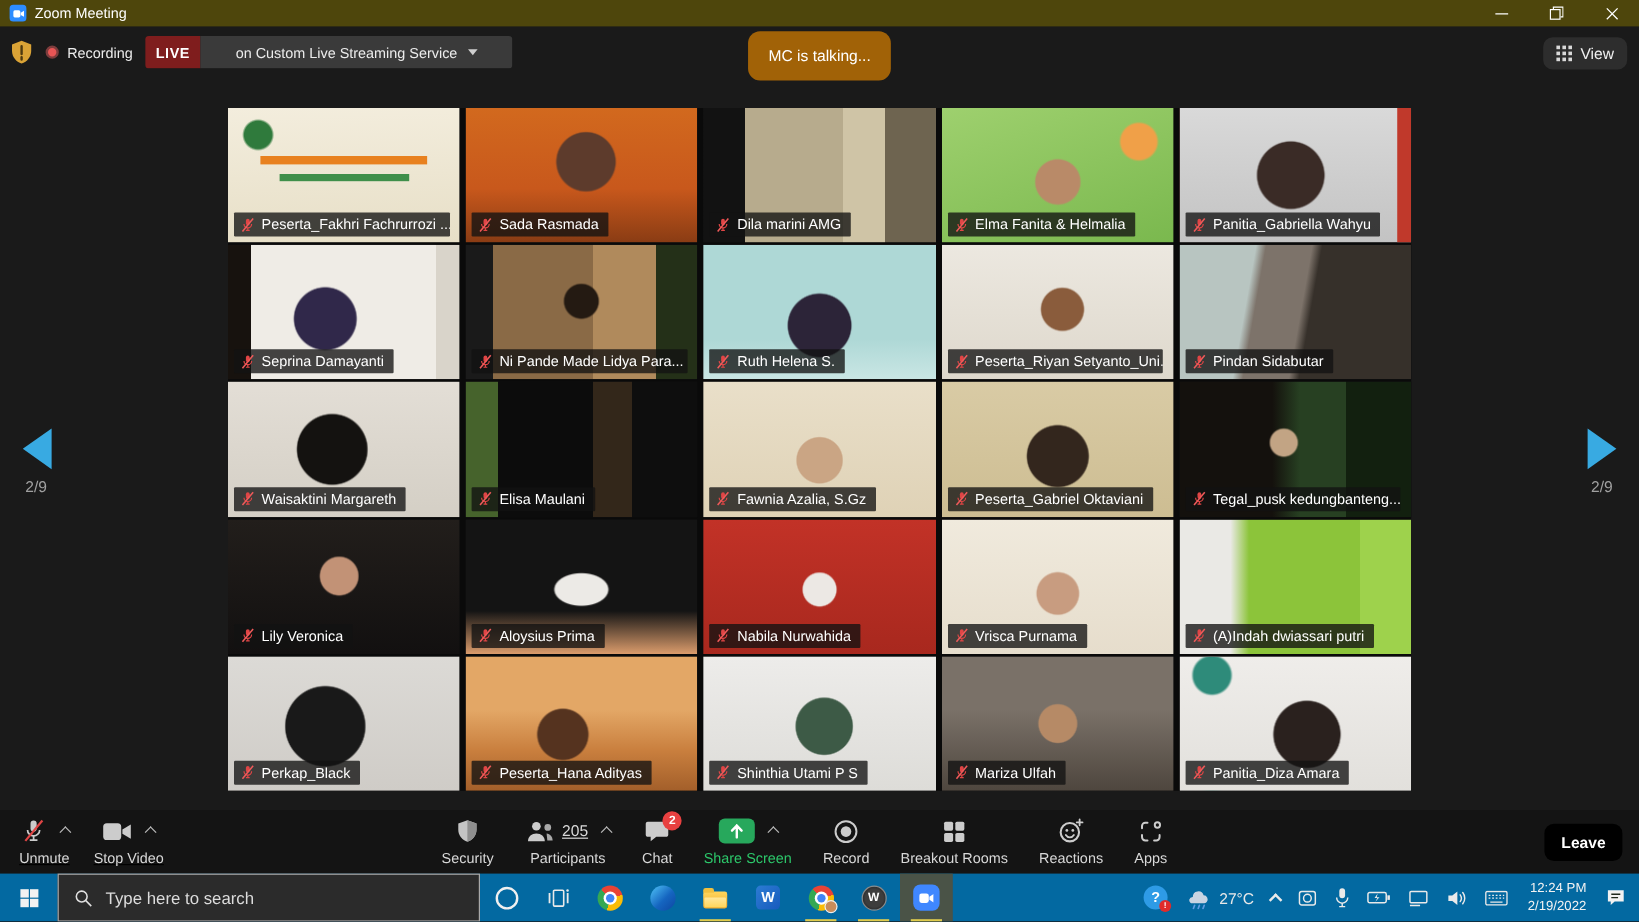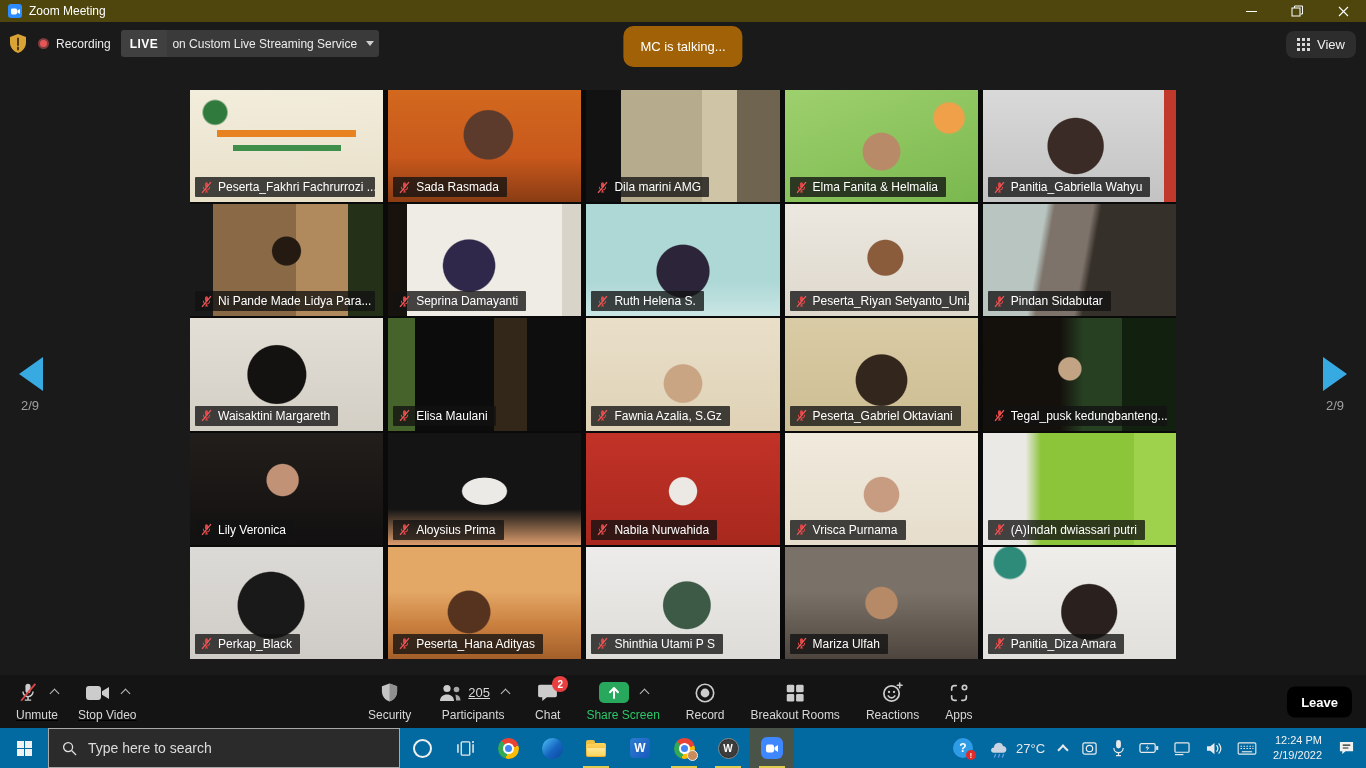--- a/index.html
+++ b/index.html
@@ -13,22 +13,22 @@
   .tb-appicon { width:14px; height:14px; border-radius:3px; background:#2d8cff; margin:0 7px 0 8px;
                 display:flex; align-items:center; justify-content:center; }
   .win-controls { margin-left:auto; display:flex; height:100%; }
   .win-btn { width:46px; height:100%; display:flex; align-items:center; justify-content:center; }
 
   
   .meet-left { position:absolute; left:8px; top:30px; display:flex; align-items:center; gap:10px; z-index:40;}
   .rec-wrap { display:flex; align-items:center; gap:7px; color:#ececec; font-size:12px; }
   .rec-dot { width:11px; height:11px; border-radius:50%; background:#e85555; border:2px solid #7e3d3d; }
   .live-pill { display:flex; height:27px; border-radius:3px; overflow:hidden; font-size:12px; }
-  .live-badge { background:#404040; color:#fff; font-weight:bold; display:flex; align-items:center; padding:0 9px; letter-spacing:.5px;}
-  .stream-seg { background:#3a3a3a; color:#ececec; display:flex; align-items:center; gap:9px; padding:0 5px; }
+  .live-badge { background:#7f1d1d; color:#fff; font-weight:bold; display:flex; align-items:center; padding:0 9px; letter-spacing:.5px;}
+  .stream-seg { background:#3a3a3a; color:#ececec; display:flex; align-items:center; gap:9px; padding:0 29px; }
   .caret-down { width:0; height:0; border-left:4px solid transparent; border-right:4px solid transparent; border-top:5px solid #cfcfcf; }
   .toast { position:absolute; top:26px; left:50%; transform:translateX(-50%); background:#a16207;
            color:#fff; font-size:13px; padding:13px 17px; border-radius:10px; z-index:40; }
   .view-btn { position:absolute; top:31px; right:10px; background:#2d2d2d; border-radius:8px; color:#f0f0f0;
               font-size:13px; display:flex; align-items:center; gap:7px; padding:6px 11px; z-index:40; }
   .grid-icon { width:13px; height:13px; display:grid; grid-template-columns:repeat(3,1fr); grid-template-rows:repeat(3,1fr); gap:1.5px;}
   .grid-icon span { background:#d9d9d9; }
 
   
   #video-grid { position:absolute; left:190px; top:90px; width:986px; height:569px; background:#0a0a0a;
@@ -230,41 +230,41 @@
         <svg class="np-mic" width="13" height="13" viewBox="0 0 14 14">
           <rect x="5.3" y="1.4" width="3.4" height="5.8" rx="1.7" fill="#e04545"></rect>
           <path d="M3.6 6.2c0 1.9 1.5 3.4 3.4 3.4s3.4-1.5 3.4-3.4" fill="none" stroke="#e04545" stroke-width="1.1"></path>
           <path d="M7 9.6v2.1M5.3 11.9h3.4" stroke="#e04545" stroke-width="1.1"></path>
           <path d="M2.2 12.8L11.8 1.2" stroke="#ef5a5a" stroke-width="1.4"></path>
         </svg>
         <span>Panitia_Gabriella Wahyu</span>
       </div>
     </div>
     <div class="tile">
+      <div class="vid" style="background: radial-gradient(circle at 42% 55%, rgb(48, 40, 74) 0px, rgb(48, 40, 74) 20%, rgba(0, 0, 0, 0) 21%), linear-gradient(90deg, rgb(23, 18, 14) 0px, rgb(23, 18, 14) 10%, rgb(239, 236, 230) 10%, rgb(239, 236, 230) 90%, rgb(217, 212, 202) 90%);"></div>
+      <div class="nameplate">
+        <svg class="np-mic" width="13" height="13" viewBox="0 0 14 14">
+          <rect x="5.3" y="1.4" width="3.4" height="5.8" rx="1.7" fill="#e04545"></rect>
+          <path d="M3.6 6.2c0 1.9 1.5 3.4 3.4 3.4s3.4-1.5 3.4-3.4" fill="none" stroke="#e04545" stroke-width="1.1"></path>
+          <path d="M7 9.6v2.1M5.3 11.9h3.4" stroke="#e04545" stroke-width="1.1"></path>
+          <path d="M2.2 12.8L11.8 1.2" stroke="#ef5a5a" stroke-width="1.4"></path>
+        </svg>
+        <span>Seprina Damayanti</span>
+      </div>
+    </div>
+    <div class="tile">
       <div class="vid" style="background: radial-gradient(circle at 50% 42%, rgb(36, 26, 18) 0px, rgb(36, 26, 18) 12%, rgba(0, 0, 0, 0) 13%), linear-gradient(90deg, rgb(26, 26, 26) 0px, rgb(26, 26, 26) 12%, rgb(138, 106, 70) 12%, rgb(138, 106, 70) 55%, rgb(176, 138, 92) 55%, rgb(176, 138, 92) 82%, rgb(36, 48, 24) 82%);"></div>
       <div class="nameplate">
         <svg class="np-mic" width="13" height="13" viewBox="0 0 14 14">
           <rect x="5.3" y="1.4" width="3.4" height="5.8" rx="1.7" fill="#e04545"></rect>
           <path d="M3.6 6.2c0 1.9 1.5 3.4 3.4 3.4s3.4-1.5 3.4-3.4" fill="none" stroke="#e04545" stroke-width="1.1"></path>
           <path d="M7 9.6v2.1M5.3 11.9h3.4" stroke="#e04545" stroke-width="1.1"></path>
           <path d="M2.2 12.8L11.8 1.2" stroke="#ef5a5a" stroke-width="1.4"></path>
         </svg>
         <span>Ni Pande Made Lidya Para...</span>
-      </div>
-    </div>
-    <div class="tile">
-      <div class="vid" style="background: radial-gradient(circle at 42% 55%, rgb(48, 40, 74) 0px, rgb(48, 40, 74) 20%, rgba(0, 0, 0, 0) 21%), linear-gradient(90deg, rgb(23, 18, 14) 0px, rgb(23, 18, 14) 10%, rgb(239, 236, 230) 10%, rgb(239, 236, 230) 90%, rgb(217, 212, 202) 90%);"></div>
-      <div class="nameplate">
-        <svg class="np-mic" width="13" height="13" viewBox="0 0 14 14">
-          <rect x="5.3" y="1.4" width="3.4" height="5.8" rx="1.7" fill="#e04545"></rect>
-          <path d="M3.6 6.2c0 1.9 1.5 3.4 3.4 3.4s3.4-1.5 3.4-3.4" fill="none" stroke="#e04545" stroke-width="1.1"></path>
-          <path d="M7 9.6v2.1M5.3 11.9h3.4" stroke="#e04545" stroke-width="1.1"></path>
-          <path d="M2.2 12.8L11.8 1.2" stroke="#ef5a5a" stroke-width="1.4"></path>
-        </svg>
-        <span>Seprina Damayanti</span>
       </div>
     </div>
     <div class="tile">
       <div class="vid" style="background: radial-gradient(circle at 50% 60%, rgb(44, 36, 56) 0px, rgb(44, 36, 56) 22%, rgba(0, 0, 0, 0) 23%), linear-gradient(rgb(174, 216, 214) 0px, rgb(174, 216, 214) 70%, rgb(201, 230, 228));"></div>
       <div class="nameplate">
         <svg class="np-mic" width="13" height="13" viewBox="0 0 14 14">
           <rect x="5.3" y="1.4" width="3.4" height="5.8" rx="1.7" fill="#e04545"></rect>
           <path d="M3.6 6.2c0 1.9 1.5 3.4 3.4 3.4s3.4-1.5 3.4-3.4" fill="none" stroke="#e04545" stroke-width="1.1"></path>
           <path d="M7 9.6v2.1M5.3 11.9h3.4" stroke="#e04545" stroke-width="1.1"></path>
           <path d="M2.2 12.8L11.8 1.2" stroke="#ef5a5a" stroke-width="1.4"></path>

